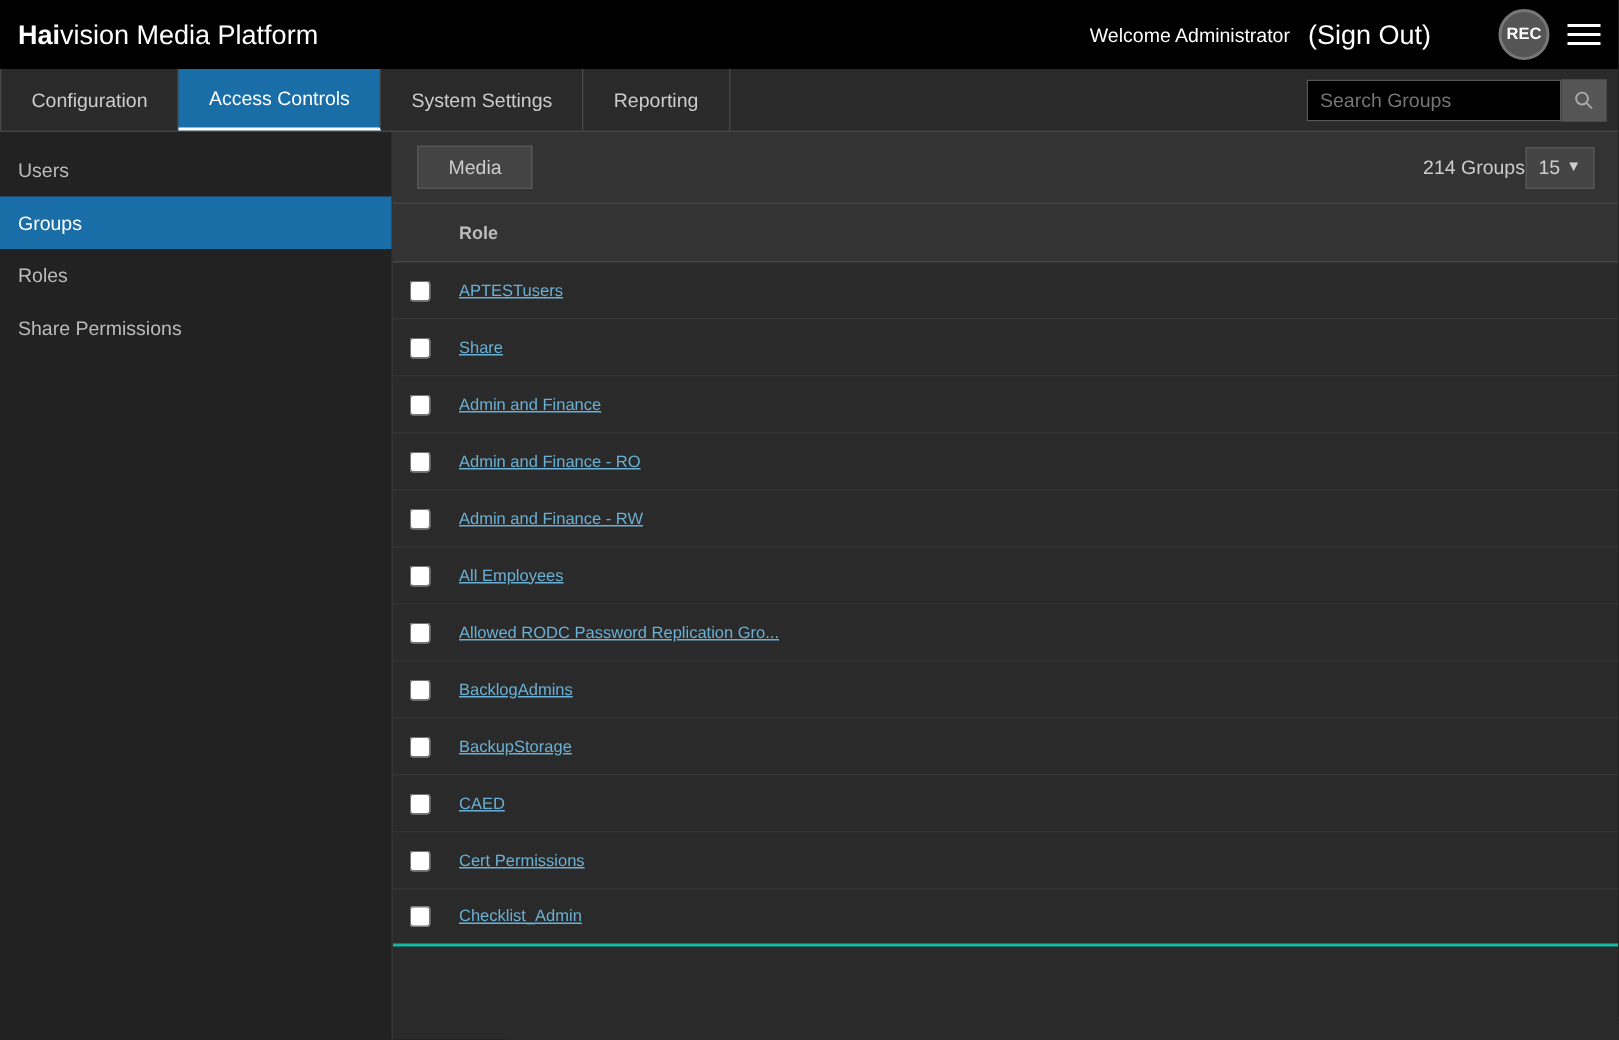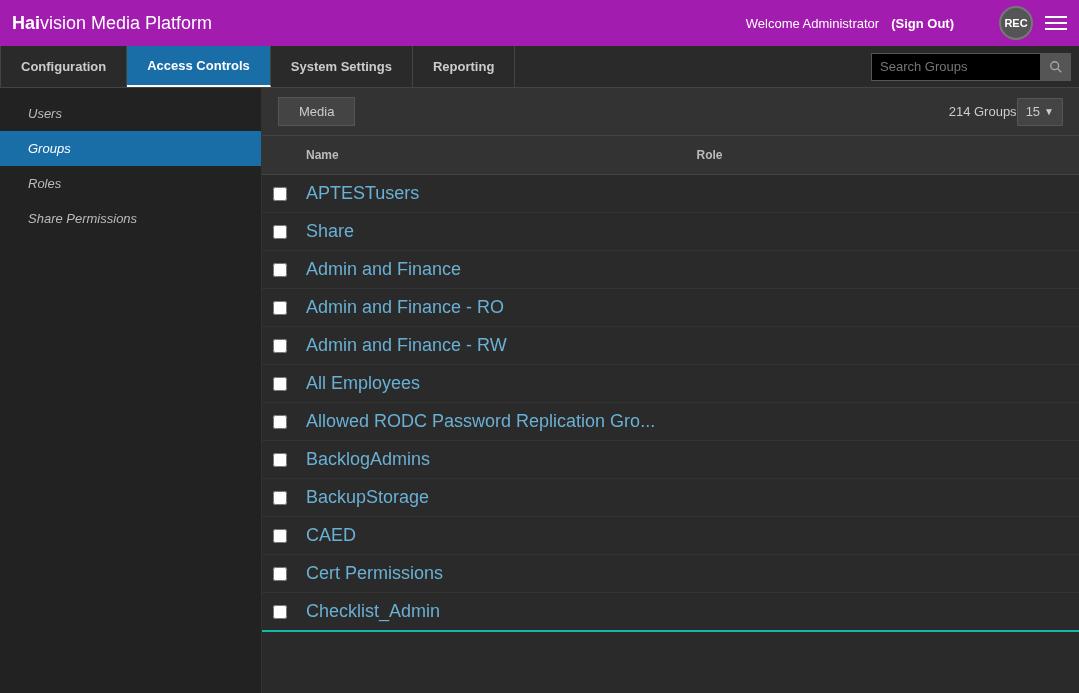--- a/index.html
+++ b/index.html
@@ -1,39 +1,39 @@
 <!DOCTYPE html>
 <html><head>
   <meta charset="utf-8">
   <style>
     * { margin: 0; padding: 0; box-sizing: border-box; }
     body { font-family: Arial, sans-serif; background: #1a1a1a; color: #ccc; font-size: 13px; overflow: hidden; }
 
     
     .top-header {
-      background: #a21caf;
+      background: #000000;
       height: 46px;
       display: flex;
       align-items: center;
       justify-content: space-between;
       padding: 0 12px;
     }
     .app-title {
       color: #fff;
       font-size: 18px;
       font-weight: bold;
     }
     .app-title span { font-weight: normal; }
     .header-right {
       display: flex;
       align-items: center;
       gap: 12px;
     }
     .welcome-text { color: #fff; font-size: 13px; }
-    .sign-out { color: #fff; font-size: 13px; cursor: pointer; font-weight: bold; }
+    .sign-out { color: #fff; font-size: 18px; cursor: pointer; }
     .rec-badge {
       background: #555;
       color: #fff;
       border-radius: 50%;
       width: 34px;
       height: 34px;
       display: flex;
       align-items: center;
       justify-content: center;
       font-size: 11px;
@@ -73,21 +73,20 @@
     }
     .nav-tab {
       height: 100%;
       padding: 0 20px;
       display: flex;
       align-items: center;
       color: #ccc;
       cursor: pointer;
       border-right: 1px solid #444;
       font-size: 13px;
-      font-weight: bold;
     }
     .nav-tab:first-child { border-left: 1px solid #444; }
     .nav-tab.active {
       background: #1a6ea8;
       color: #fff;
       border-bottom: 2px solid #fff;
     }
     .nav-search {
       display: flex;
       align-items: center;
@@ -124,25 +123,24 @@
 
     
     .sidebar {
       width: 262px;
       background: #222;
       border-right: 1px solid #333;
       padding-top: 8px;
       flex-shrink: 0;
     }
     .sidebar-item {
-      padding: 10px 28px;
+      padding: 10px 12px;
       cursor: pointer;
       color: #bbb;
       font-size: 13px;
-      font-style: italic;
     }
     .sidebar-item.active {
       background: #1a6ea8;
       color: #fff;
     }
 
     
     .content {
       flex: 1;
       background: #2a2a2a;
@@ -209,21 +207,22 @@
       display: grid;
       grid-template-columns: 36px 1fr 1fr;
       border-bottom: 1px solid #333;
       align-items: center;
       min-height: 38px;
     }
     .table-row:last-child { border-bottom: 2px solid #14b8a6; }
     .table-cell {
       padding: 8px 8px;
       color: #9ac4e0;
-      font-size: 18px;
+      font-size: 11px;
+      text-decoration: underline;
     }
     .table-cell.name { color: #6ab0d4; }
     .table-cell.role { color: #888; }
     .checkbox-cell {
       display: flex;
       align-items: center;
       justify-content: center;
     }
     .checkbox-cell input[type="checkbox"] {
       width: 14px;
@@ -309,21 +308,20 @@
         <span>214 Groups</span>
         <div class="per-page-select">
           <span>15</span>
           <span style="font-size:10px;">▼</span>
         </div>
       </div>
     </div>
 
     <div class="table-header">
       <div class="table-header-cell"></div>
-      <div class="table-header-cell">Name</div>
       <div class="table-header-cell">Role</div>
     </div>
 
     <div class="table-body">
     <div class="table-row">
           <div class="checkbox-cell">
             <input type="checkbox" style="">
           </div>
           <div class="table-cell name">APTESTusers</div>
           <div class="table-cell role"></div>

